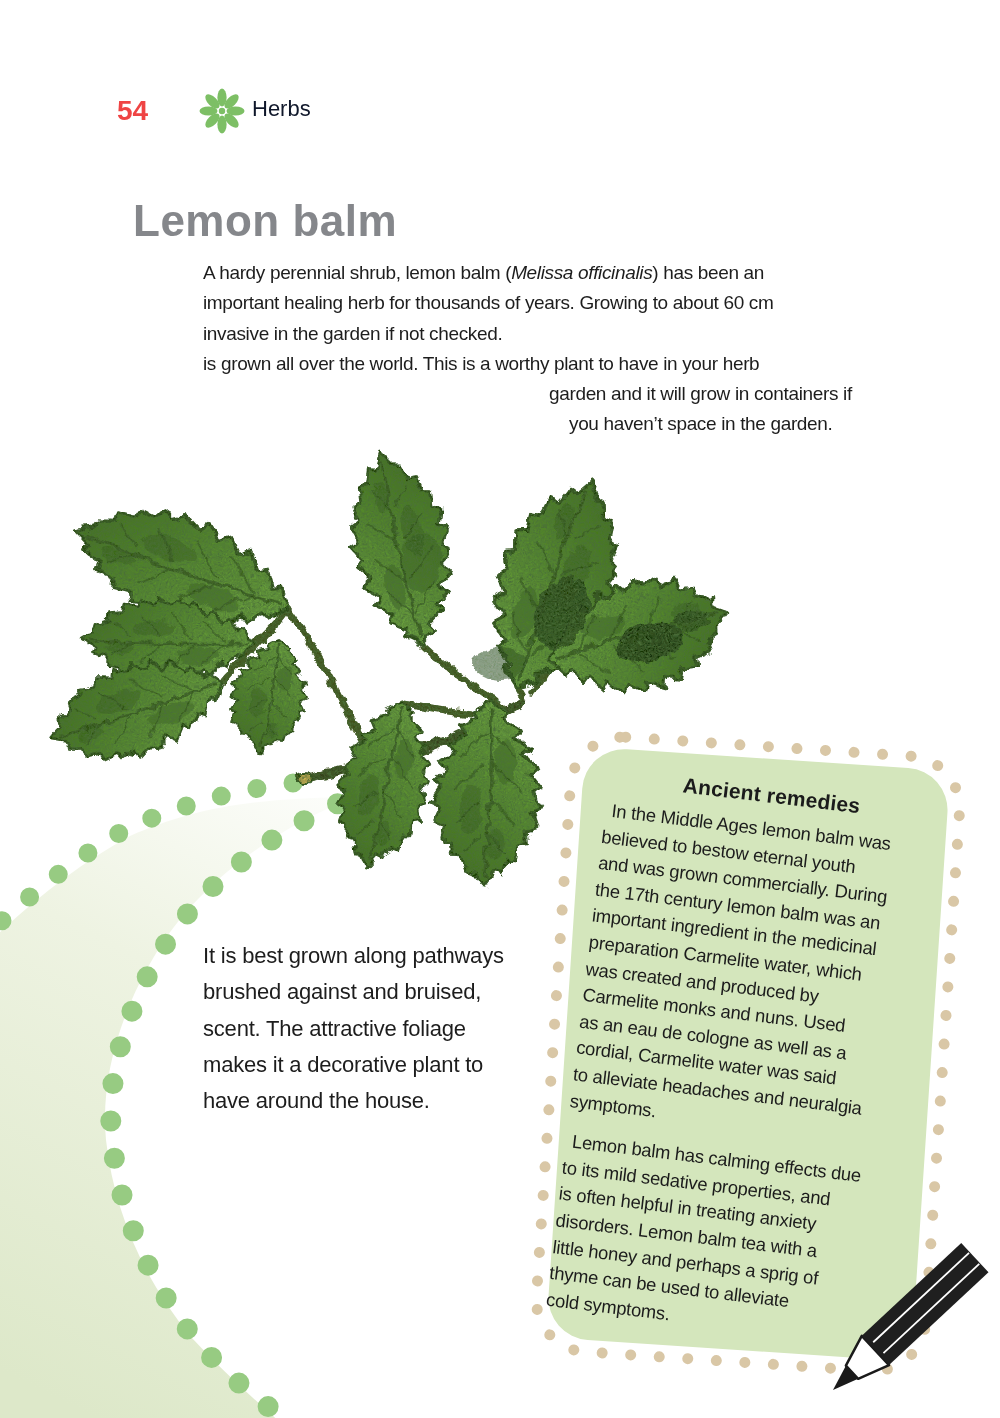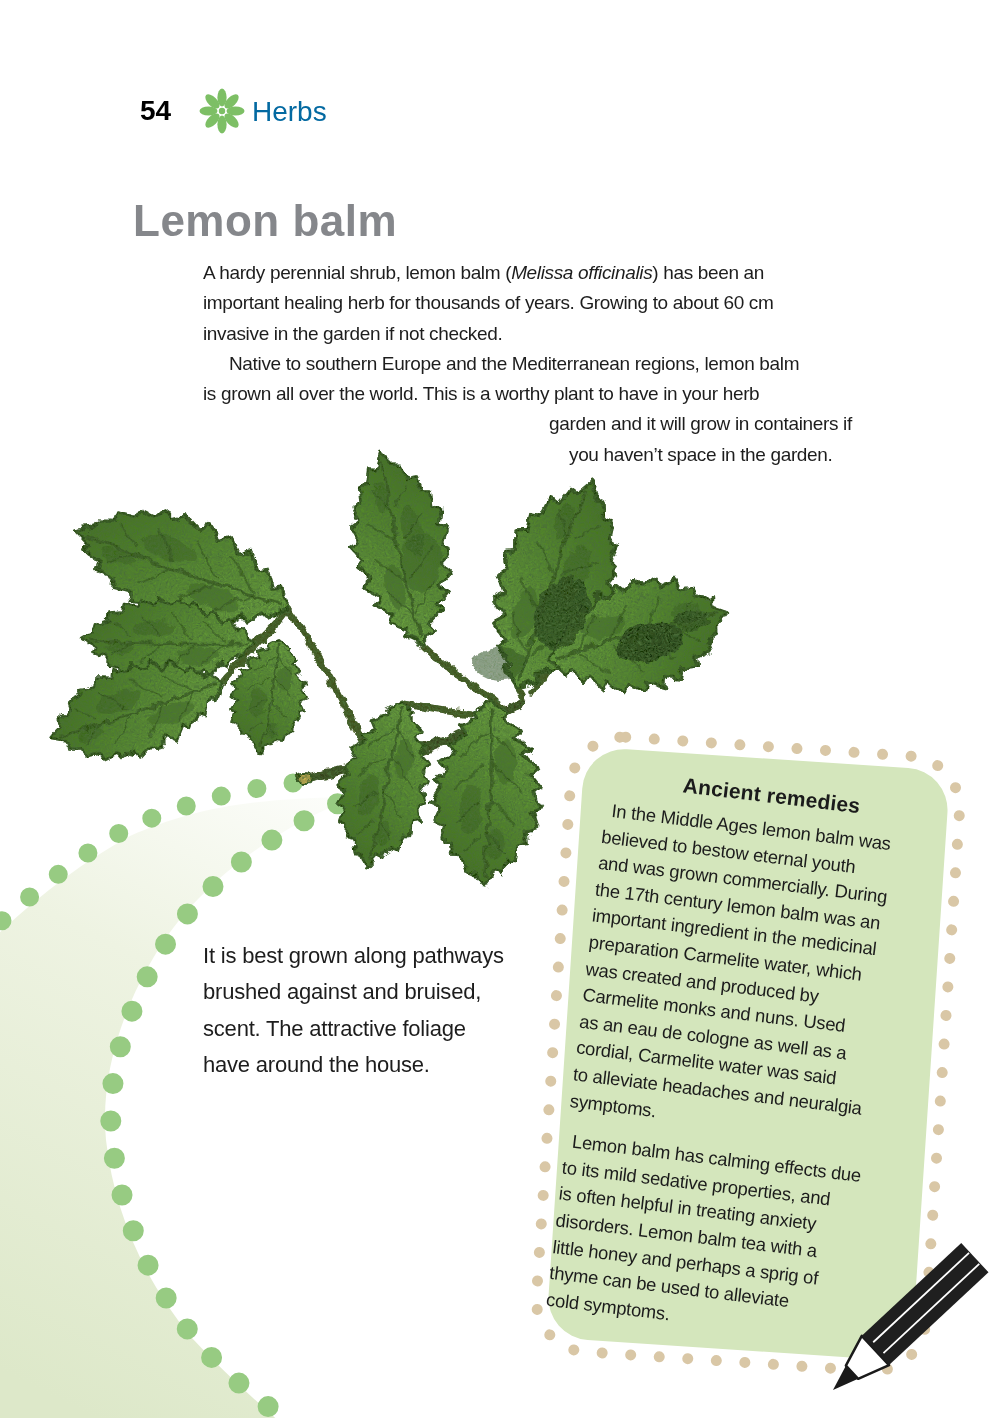--- a/index.html
+++ b/index.html
@@ -5,23 +5,23 @@
   html,body{margin:0;padding:0;background:#ffffff;}
   .page{
     position:relative;width:1000px;height:1418px;background:#ffffff;
     overflow:hidden;font-family:"Liberation Sans",sans-serif;color:#1d1d1d;
   }
   svg{display:block;}
   .bg-decor{position:absolute;left:0;top:0;z-index:0;}
   .plant{position:absolute;left:0;top:430px;z-index:3;}
   .pencil{position:absolute;left:770px;top:1225px;z-index:6;}
 
-  .hdr-pagenum{position:absolute;left:140px;top:95px;font-size:28px;font-weight:700;color:#000000;z-index:5;}
+  .hdr-pagenum{position:absolute;left:117px;top:95px;font-size:28px;font-weight:700;color:#ef4444;z-index:5;}
   .hdr-flower{position:absolute;left:199px;top:88px;z-index:5;}
-  .hdr-section{position:absolute;left:252px;top:96px;font-size:28px;font-weight:400;color:#0369a1;z-index:5;}
+  .hdr-section{position:absolute;left:252px;top:96px;font-size:22px;font-weight:400;color:#0f172a;z-index:5;}
 
   .page-title{position:absolute;left:133px;top:196px;margin:0;font-size:44px;font-weight:700;
     color:#85878b;letter-spacing:.5px;z-index:5;}
 
   .intro{position:absolute;left:203px;top:258px;z-index:5;font-size:19px;line-height:30.3px;letter-spacing:-0.35px;}
   .ln{white-space:nowrap;}
   .intro .indent{padding-left:26px;}
   .intro .off1{margin-left:346px;}
   .intro .off2{margin-left:366px;}
   .intro i{font-style:italic;}
@@ -74,21 +74,20 @@
     </g>
   </svg>
   <span class="hdr-section">Herbs</span>
 
   <h1 class="page-title">Lemon balm</h1>
 
   <div class="intro">
     <div class="ln"><span>A hardy perennial shrub, lemon balm (</span><i>Melissa officinalis</i><span>) has been an</span></div>
     <div class="ln">important healing herb for thousands of years. Growing to about 60 cm</div>
     <div class="ln">invasive in the garden if not checked.</div>
-    <div class="ln indent">Native to southern Europe and the Mediterranean regions, lemon balm</div>
     <div class="ln">is grown all over the world. This is a worthy plant to have in your herb</div>
     <div class="ln off1">garden and it will grow in containers if</div>
     <div class="ln off2">you haven’t space in the garden.</div>
   </div>
 
   <svg class="plant" width="1000" height="620" viewBox="0 430 1000 620">
     <defs>
       <linearGradient id="leafGrad" x1="0" y1="0" x2="1" y2="0.4">
         <stop offset="0" stop-color="#74ab47"></stop>
         <stop offset="0.55" stop-color="#5a8f31"></stop>
@@ -153,20 +152,21 @@
           <ellipse cx="420" cy="560" rx="20" ry="30" fill="#1a3a0e" opacity="0.3"></ellipse>
         </g>
       </g>
     </g>
   </svg>
 
   <div class="sidenote">
     <div class="ln">It is best grown along pathways</div>
     <div class="ln">brushed against and bruised,</div>
     <div class="ln">scent. The attractive foliage</div>
+    <div class="ln">makes it a decorative plant to</div>
     <div class="ln">have around the house.</div>
   </div>
 
   <div class="box-wrap">
     <svg class="box-dots" width="410" height="636" viewBox="0 0 410 636">
       <rect x="10" y="10" width="390" height="616" rx="52" fill="none" stroke="#d9c7a6" stroke-width="11" stroke-linecap="round" stroke-dasharray="0 28.6"></rect>
     </svg>
     <div class="box-inner">
       <div class="box-title">Ancient remedies</div>
       <div class="box-para">

